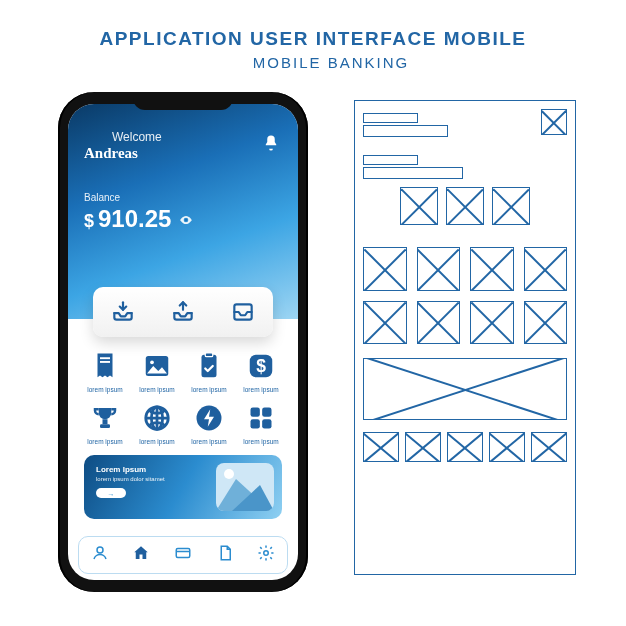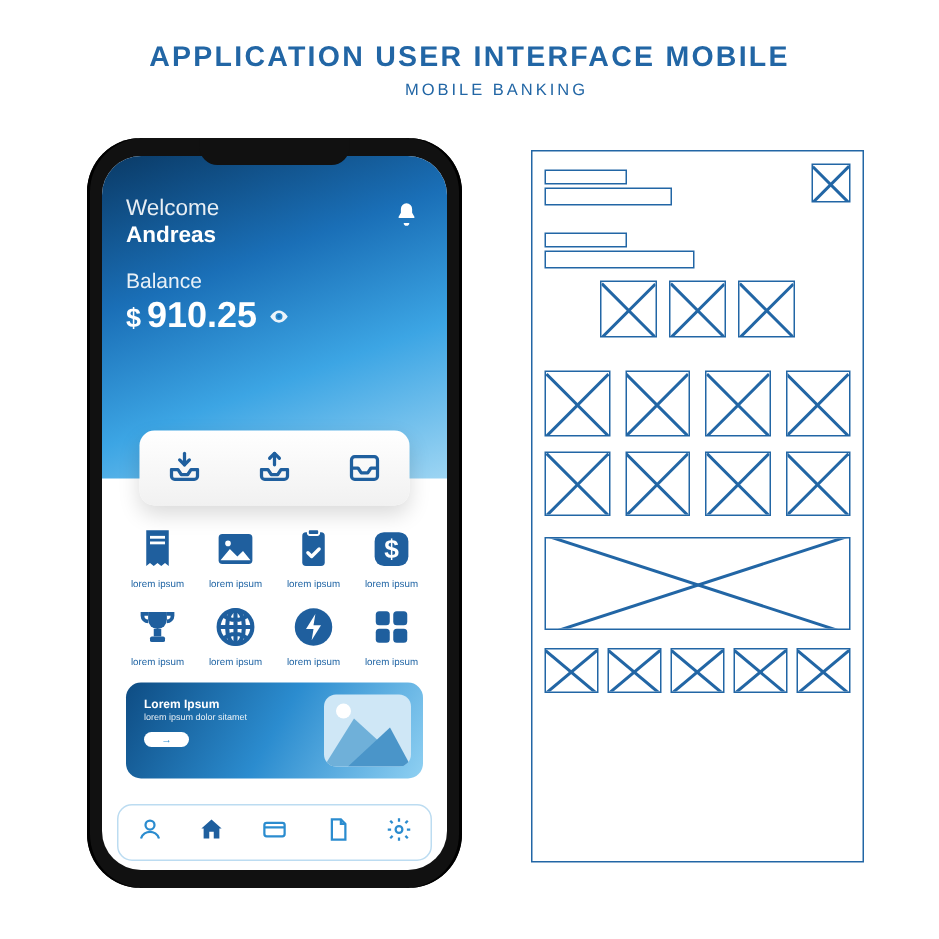--- a/index.html
+++ b/index.html
@@ -13,21 +13,21 @@
   .page-title {
     text-align: center;
     font-size: 19px;
     letter-spacing: 1.5px;
     color: #2266a5;
     font-weight: 600;
     padding-top: 28px;
   }
   .page-subtitle {
     text-align: center;
-    font-size: 11px;
+    font-size: 15px;
     letter-spacing: 2px;
     color: #2266a5;
     margin-top: 4px;
     margin-left: 36px;
   }
 
   
   .phone {
     position: absolute;
     left: 58px;
@@ -59,28 +59,28 @@
     z-index: 5;
   }
 
   .hero {
     background: linear-gradient(160deg, #0a3a66 0%, #1a6fb7 35%, #3ca5e4 65%, #9dd5f3 100%);
     height: 215px;
     padding: 26px 16px 0;
     color: #fff;
     position: relative;
   }
-  .welcome { font-size: 15px; opacity: .9; }
-  .username { font-size: 15px; font-weight: 600; margin-top: 1px; }
+  .welcome { font-size: 12px; opacity: .9; margin-left: 28px; }
+  .username { font-size: 15px; font-weight: 600; margin-top: 1px; font-family: Liberation Serif, serif; }
   .bell {
     position: absolute;
     right: 18px;
     top: 30px;
   }
-  .balance-label { font-size: 14px; margin-top: 14px; opacity: .9; }
+  .balance-label { font-size: 10px; margin-top: 30px; opacity: .9; }
   .balance-row { display: flex; align-items: baseline; gap: 4px; margin-top: 2px; }
   .currency { font-size: 18px; font-weight: 700; }
   .amount   { font-size: 24px; font-weight: 700; }
   .eye { margin-left: 4px; opacity: .9; }
 
   .quick {
     position: absolute;
     left: 50%;
     transform: translateX(-50%);
     bottom: -18px;

